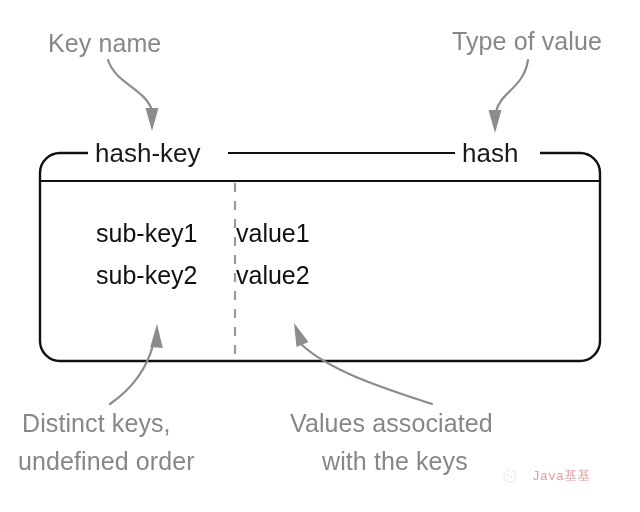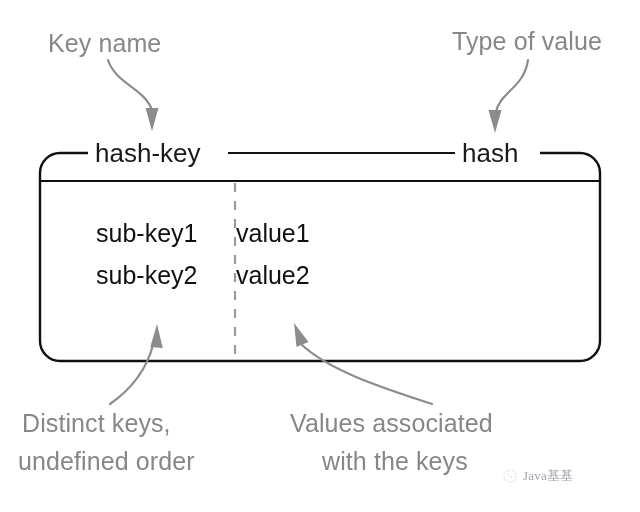--- a/index.html
+++ b/index.html
@@ -96,24 +96,24 @@
     font-style: italic;
     font-weight: bold;
     font-size: 13px;
   }
   #watermark {
     position: absolute;
     left: 502px;
     top: 467px;
     display: flex;
     align-items: center;
-    gap: 5px;
+    gap: 14px;
     opacity: 0.42;
-    color: #0f172a;
-    font-family: Liberation Serif, serif;
+    color: #b91c1c;
+    font-family: Liberation Mono, monospace;
     font-size: 13px;
     white-space: nowrap;
   }
   #watermark .wm-logo {
     width: 16px;
     height: 16px;
     flex: none;
   }
   #watermark .wm-text {
     letter-spacing: 0.2px;

